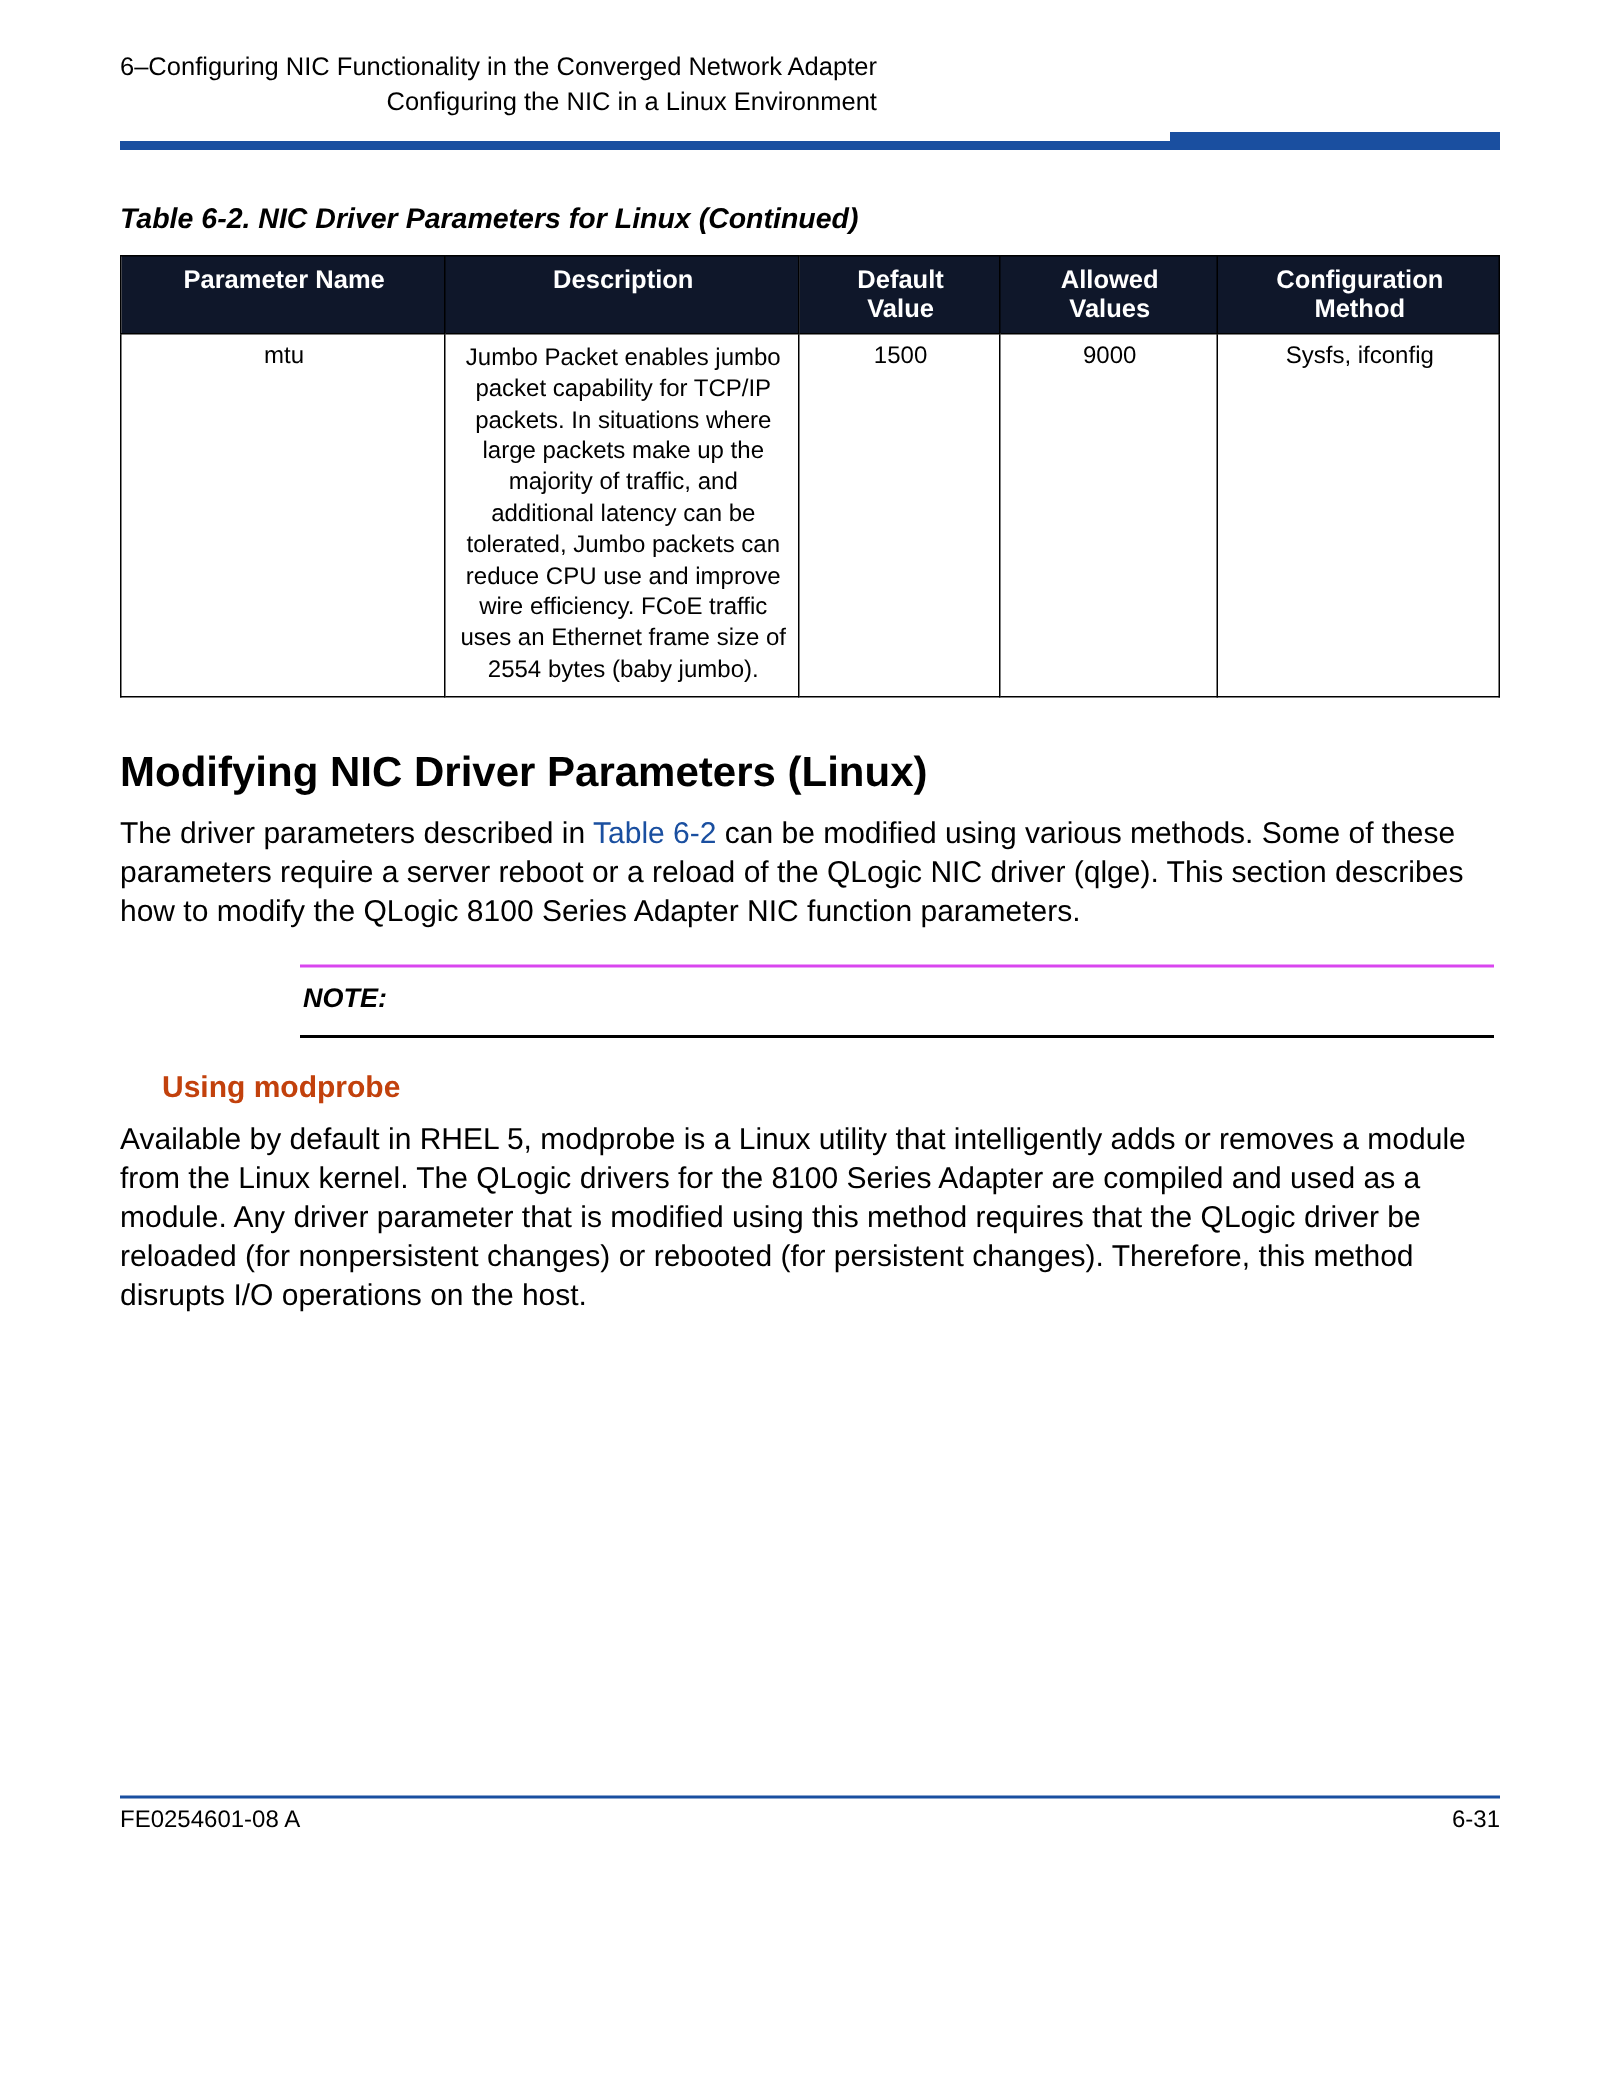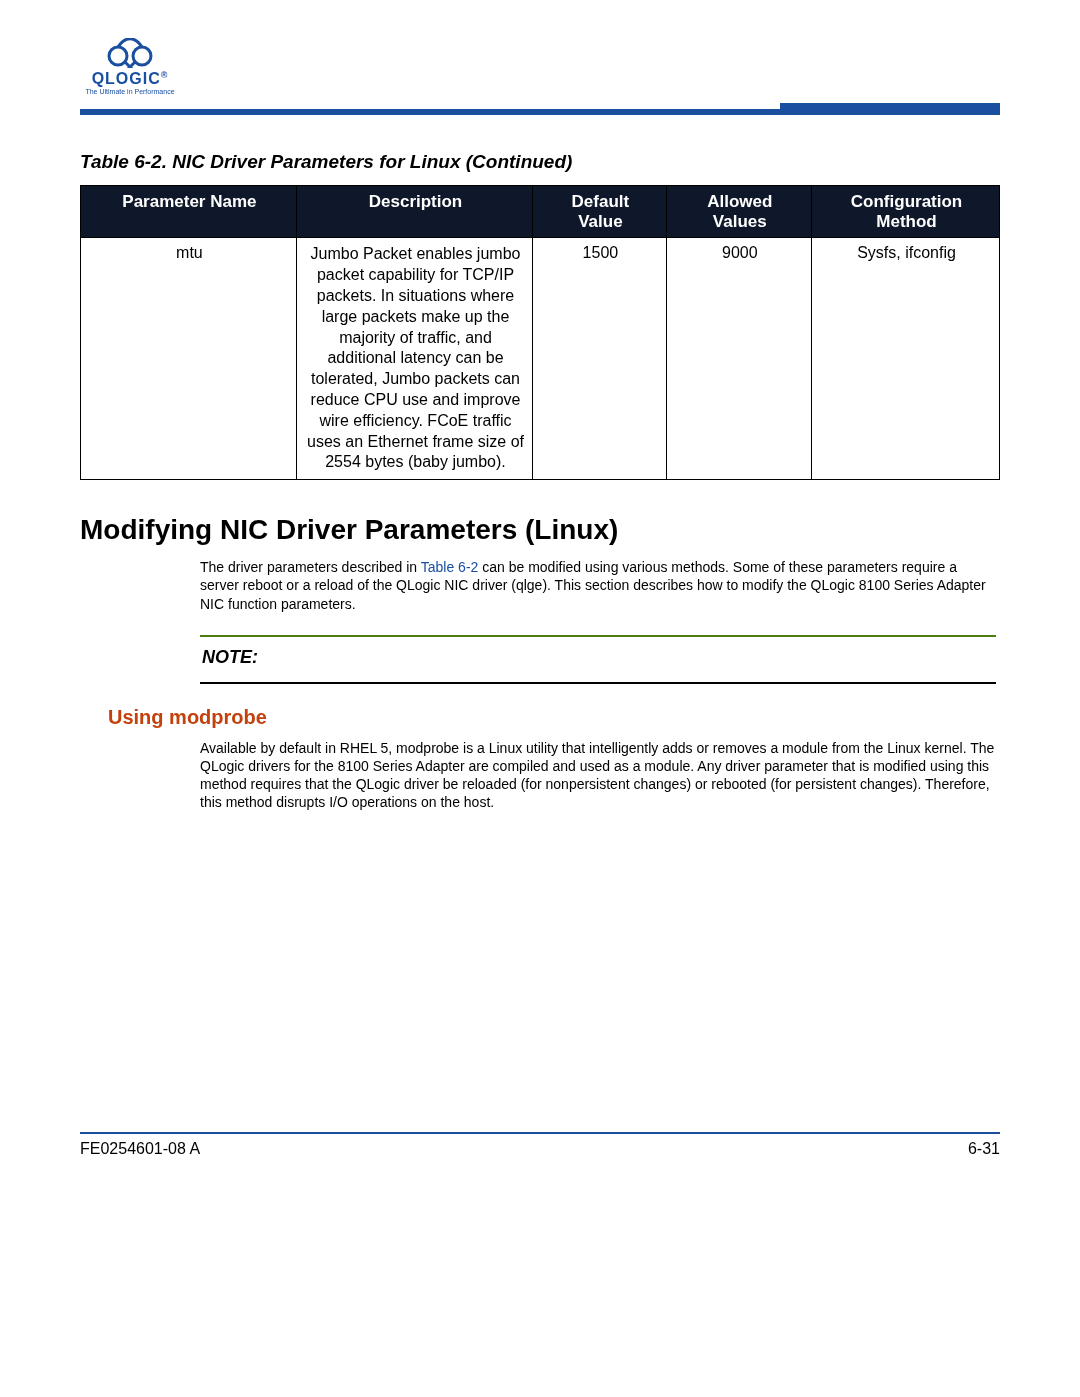--- a/index.html
+++ b/index.html
@@ -56,60 +56,49 @@
   table.data td.desc { line-height:1.3; }
   .col-param { width: 178px; }
   .col-desc  { width: 195px; }
   .col-def   { width: 110px; }
   .col-allow { width: 120px; }
   .col-conf  { width: 155px; }
   h1.section {
     font-size:28px; font-weight:bold; margin-top:34px; margin-bottom:12px;
   }
   .body-para {
-    font-size:14px; line-height:1.3; margin-left:120px; margin-right:4px;
+    font-size:20px; line-height:1.3; margin-right:4px;
   }
   .body-para a { color:#1a4fa0; text-decoration:none; }
   .note-box {
     margin: 22px 4px 22px 120px;
-    border-top: 2px solid #4d7c0f;
+    border-top: 2px solid #d946ef;
     border-bottom: 2px solid #000;
     padding: 10px 2px 14px 2px;
   }
   .note-label { font-style:italic; font-weight:bold; font-size:18px; }
   .note-body { font-size:18px; line-height:1.3; margin-left:30px; margin-top:4px;}
   .note-body a { color:#1a4fa0; text-decoration:none; }
   h2.sub {
     color:#c2410c; font-weight:bold; font-size:20px;
     margin-left:28px; margin-top:8px; margin-bottom:10px;
   }
   .footer-rule { border:0; border-top:2px solid #1a4fa0; margin-top:320px; }
   .footer-row {
     display:flex; justify-content:space-between; font-size:16px;
     margin-top:6px;
   }
 </style>
 </head>
 <body>
 
 <div class="header-row">
-  <div class="logo-block">
-    <div class="logo-shape">
-      <svg viewBox="0 0 54 30" width="54" height="30">
-        <g fill="none" stroke="#1a4fa0" stroke-width="3">
-          <circle cx="15" cy="18" r="9"></circle>
-          <circle cx="39" cy="18" r="9"></circle>
-          <path d="M15 9 C 22 -2, 32 -2, 39 9"></path>
-          <line x1="22" y1="24" x2="30" y2="32"></line>
-          <line x1="32" y1="24" x2="24" y2="32"></line>
-        </g>
-      </svg>
-    </div>
-    <div class="logo-text"><span>QLOGIC</span><sup>®</sup></div>
-    <div class="logo-tag">The Ultimate in Performance</div>
+  <div class="header-text">
+    <div>6–Configuring NIC Functionality in the Converged Network Adapter</div>
+    <div>Configuring the NIC in a Linux Environment</div>
   </div>
 </div>
 
 <div class="head-rule"></div>
 
 <div class="table-caption">Table 6-2. NIC Driver Parameters for Linux (Continued)</div>
 
 <table class="data">
   <thead>
     <tr>

